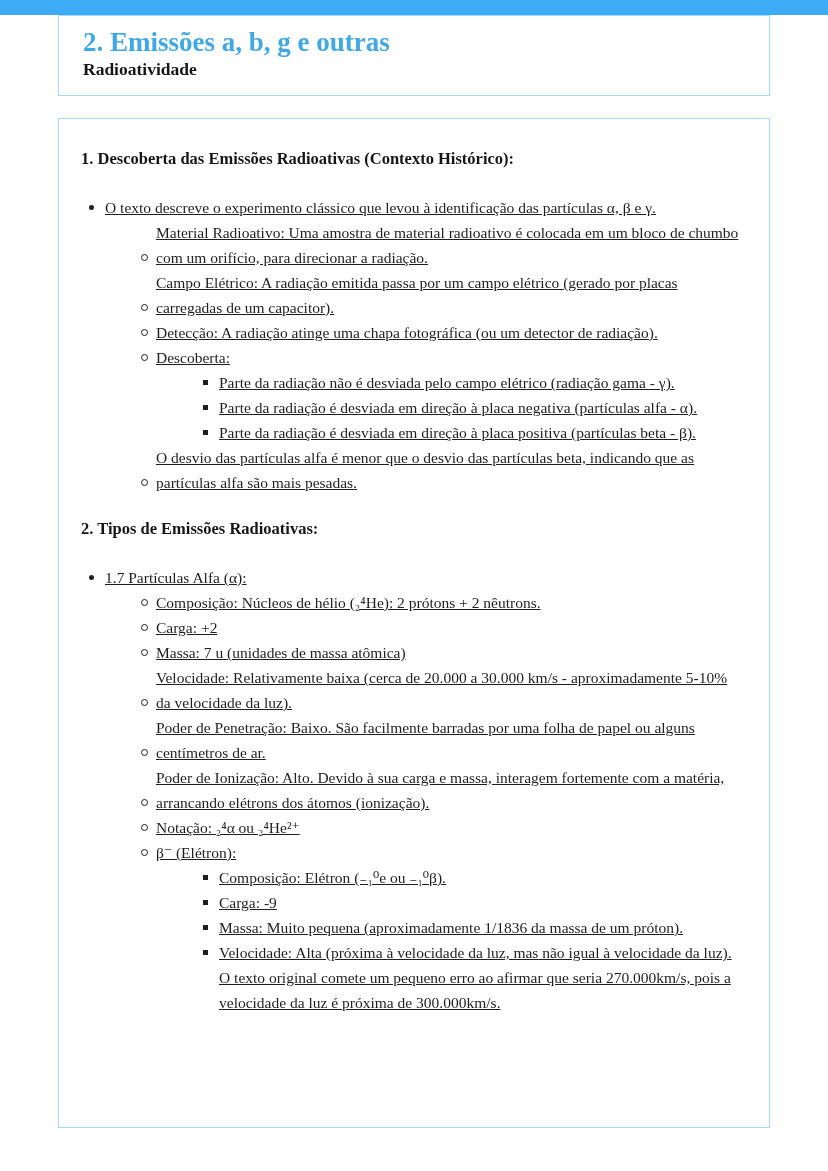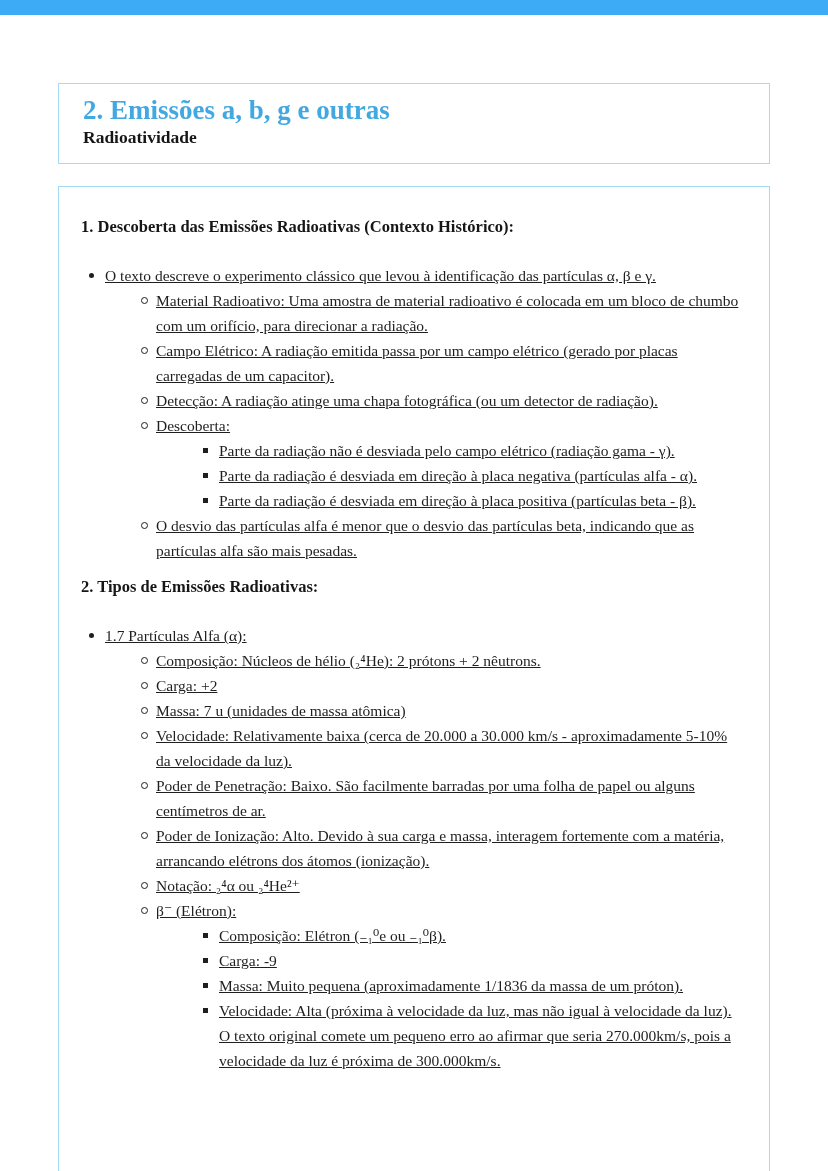--- a/index.html
+++ b/index.html
@@ -18,21 +18,20 @@
     background: var(--top-bar, #3dabf5);
   }
   .card {
     box-sizing: border-box;
     margin-left: 58px;
     width: 712px;
     border: 1.5px solid var(--card-border, #a6d9f4);
     background: #ffffff;
   }
   .title-card {
-    margin-top: 68px;
     height: 81px;
     padding: 7px 24px 0 24px;
   }
   .title-card h1 {
     margin: 3px 0 0 0;
     font-size: 27px;
     line-height: 1.2;
     font-weight: bold;
     color: var(--title-color, #41a8e1);
   }
@@ -42,21 +41,21 @@
     line-height: 1.2;
     color: #161616;
     font-weight: bold;
   }
   .content-card {
     margin-top: 22px;
     height: 1010px;
     padding: 30px 24px 0 22px;
     overflow: hidden;
   }
-  .section + .section { margin-top: 14px; }
+  .section + .section { margin-top: 24px; }
   .section h2 {
     margin: 0 0 26px 0;
     font-size: 16.5px;
     font-weight: bold;
     color: #161616;
   }
   .li {
     display: flex;
     align-items: flex-start;
     font-size: 15.5px;
@@ -66,21 +65,21 @@
   .li .mk {
     flex: 0 0 auto;
     display: flex;
     align-items: center;
     justify-content: flex-start;
     height: 25px;
   }
   .li .txt { flex: 1 1 auto; }
   .l1 { padding-left: 8px; }
   .l1 .mk { width: 16px; }
-  .l2 { padding-left: 60px; }
+  .l2 { padding-left: 60px; align-items: flex-end; }
   .l2 .mk { width: 15px; }
   .l3 { padding-left: 122px; }
   .l3 .mk { width: 16px; }
   .mk i { display: block; }
   .mk-disc i   { width: 5px; height: 5px; border-radius: 50%; background: #1f1f1f; }
   .mk-circle i { width: 7px; height: 7px; border-radius: 50%; border: 1.3px solid #1f1f1f; box-sizing: border-box; background: transparent; }
   .mk-square i { width: 5px; height: 5px; background: #1f1f1f; }
 </style>
 </head>
 <body>

